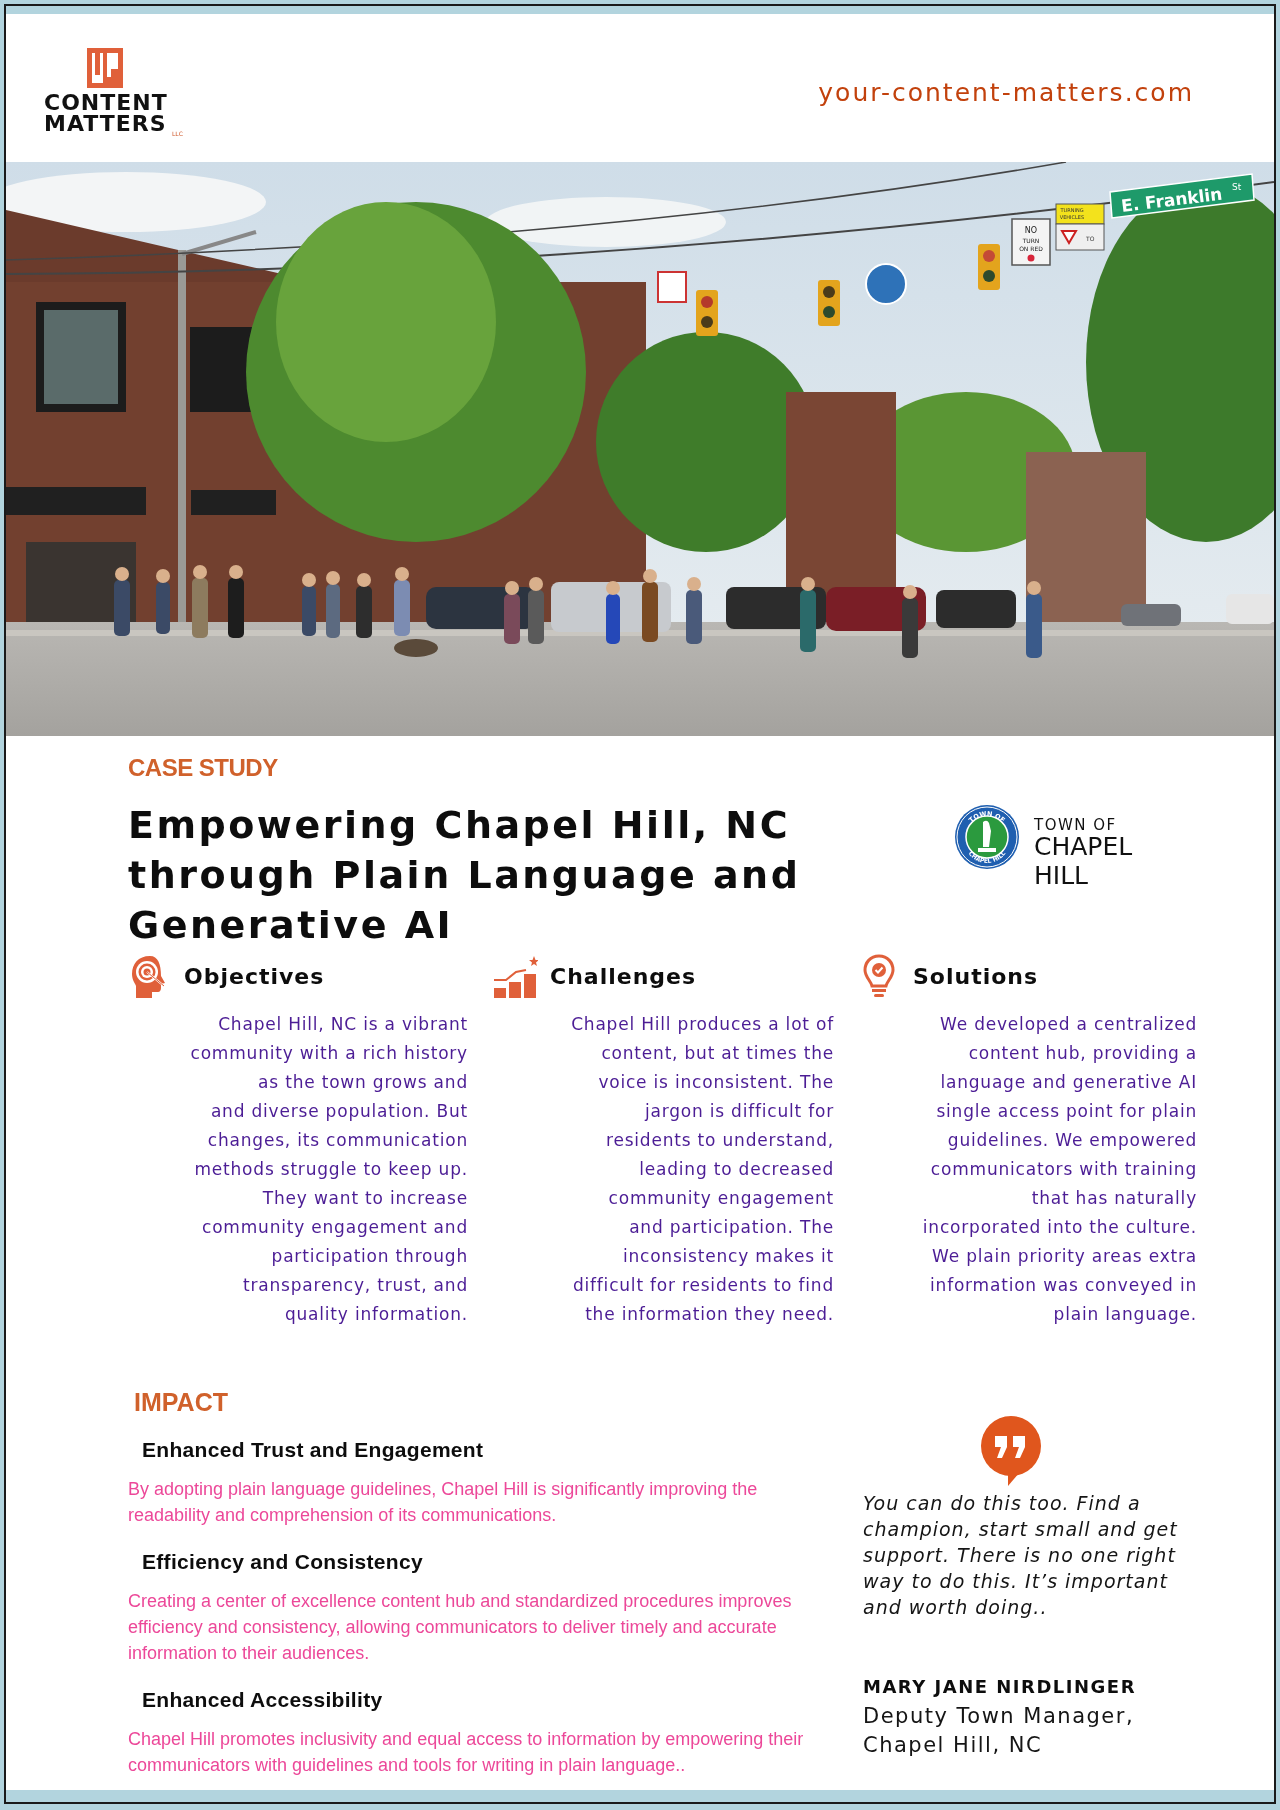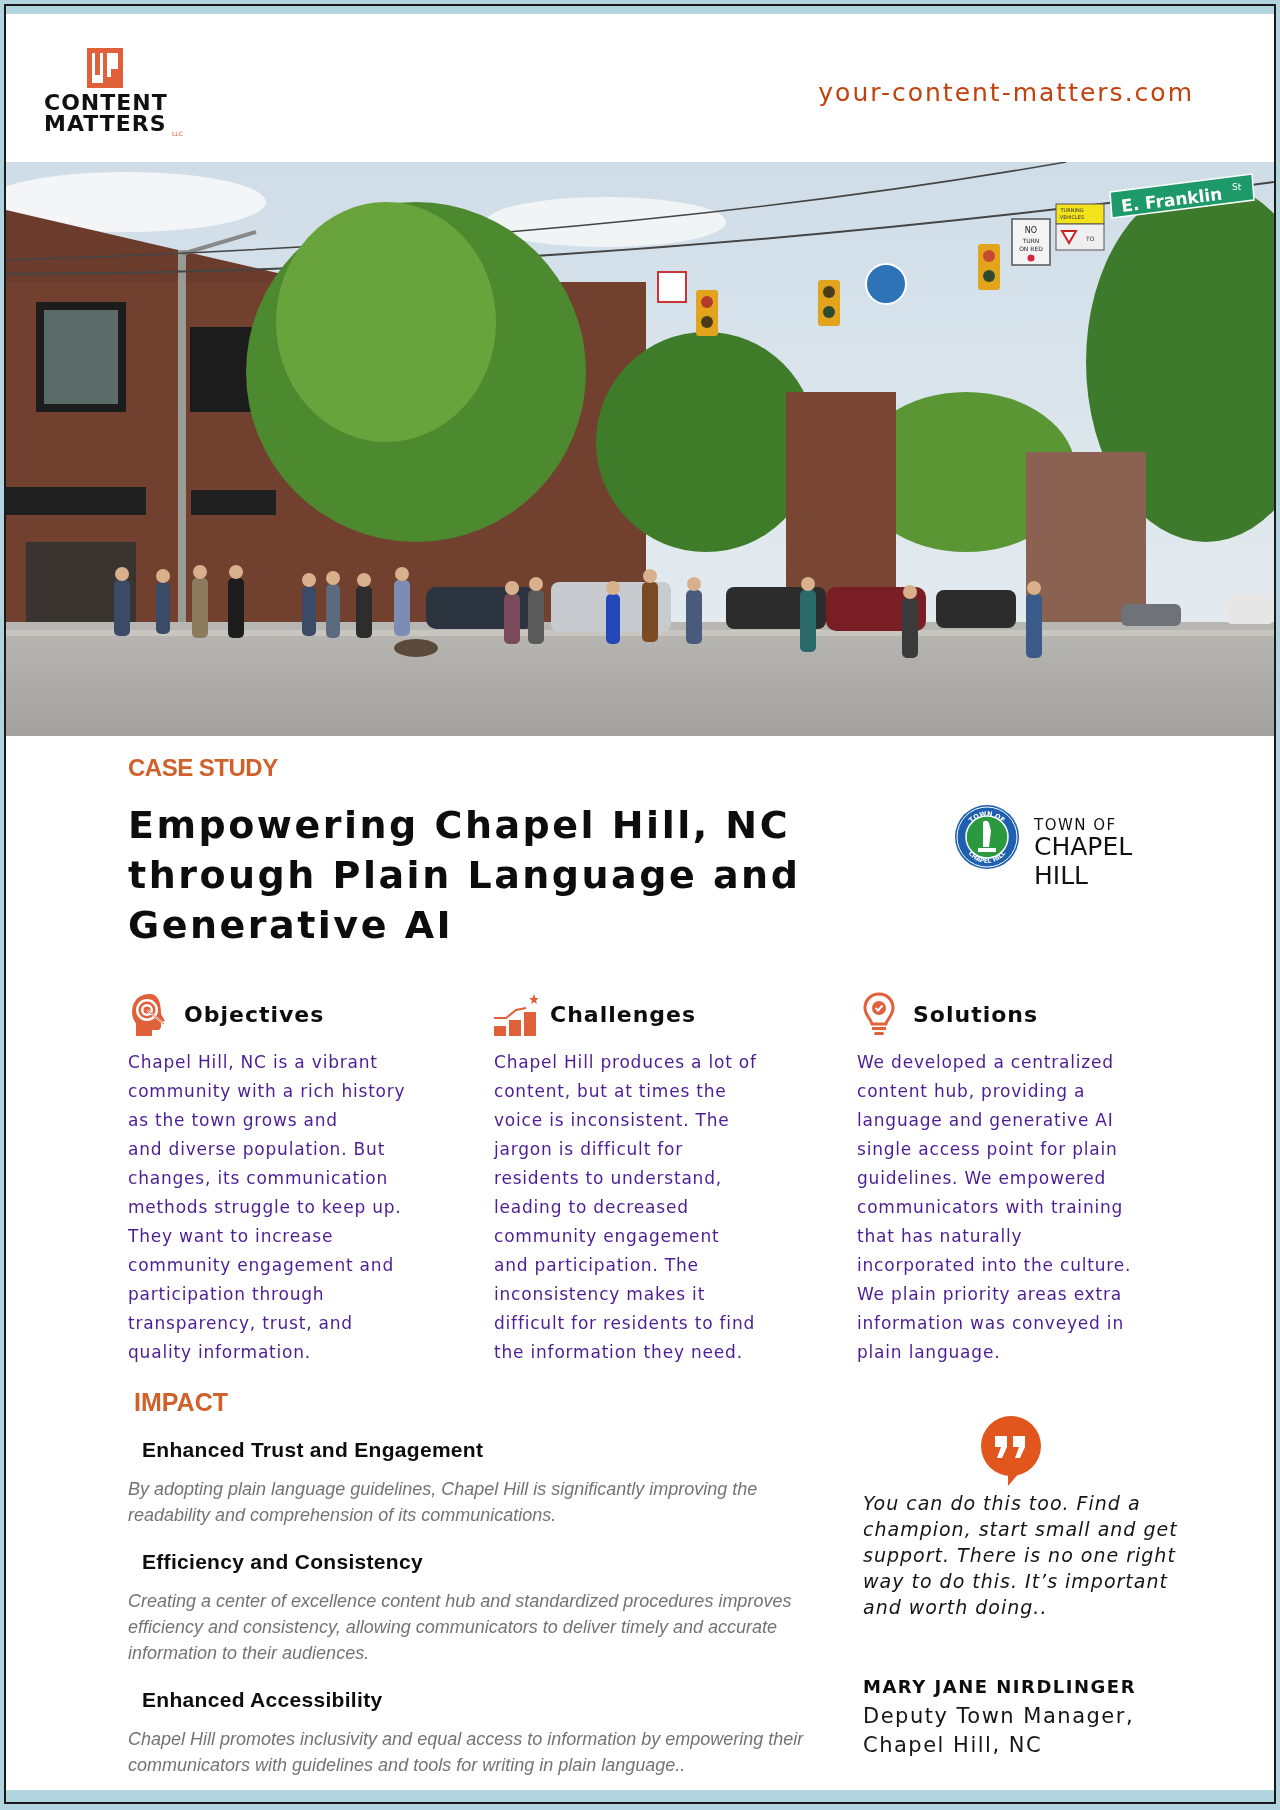--- a/index.html
+++ b/index.html
@@ -48,21 +48,21 @@
   .town-seal { position:absolute; left:0; top:0; width:66px; height:66px; }
   .town-text-small {
     position:absolute; left:80px; top:12px;
     font-family:"DejaVu Sans", sans-serif; font-size:15px; letter-spacing:1.5px; color:#111;
   }
   .town-text-big {
     position:absolute; left:80px; top:28px;
     font-family:"DejaVu Sans", sans-serif; font-size:25px; letter-spacing:0; color:#111;
   }
   
-  .col { position:absolute; top:970px; }
+  .col { position:absolute; top:932px;text-align:right; }
   .col-head { display:flex; align-items:center; height:60px; }
   .col-icon { width:44px; height:48px; margin-right:12px; flex:0 0 auto; }
   .col-title {
     font-family:"DejaVu Sans", sans-serif; font-weight:bold; font-size:22px;
     letter-spacing:1px; color:#0d0d0d;
   }
   .col-body {
     margin-top:4px;
     font-family:"DejaVu Sans", sans-serif; font-size:17px; line-height:29px;
     letter-spacing:0.8px; color:#4c1d95;
@@ -72,21 +72,21 @@
     position:absolute; left:128px; top:1374px;
     font-family:"Liberation Sans", sans-serif; font-weight:bold; font-size:25px; color:#d0612b;
   }
   .impact-item { position:absolute; left:122px; width:690px; }
   .impact-item h3 {
     margin:14px; font-family:"Liberation Sans", sans-serif; font-weight:bold;
     font-size:21px; letter-spacing:0.3px; color:#0d0d0d;
   }
   .impact-item p {
     margin:8px 0 0 0; font-family:"Liberation Sans", sans-serif;
-    font-size:18px; line-height:26px; color:#737373;font-style:italic;
+    font-size:18px; line-height:26px; color:#ec4899;
   }
   
   .quote-icon { position:absolute; left:974px; top:1402px; width:62px; height:70px; }
   .quote-text {
     position:absolute; left:857px; top:1476px; width:320px;
     font-family:"DejaVu Sans", sans-serif; font-style:italic; font-size:19px;
     line-height:26px; letter-spacing:1px; color:#151515;
   }
   .quote-name {
     position:absolute; left:857px; top:1662px;

